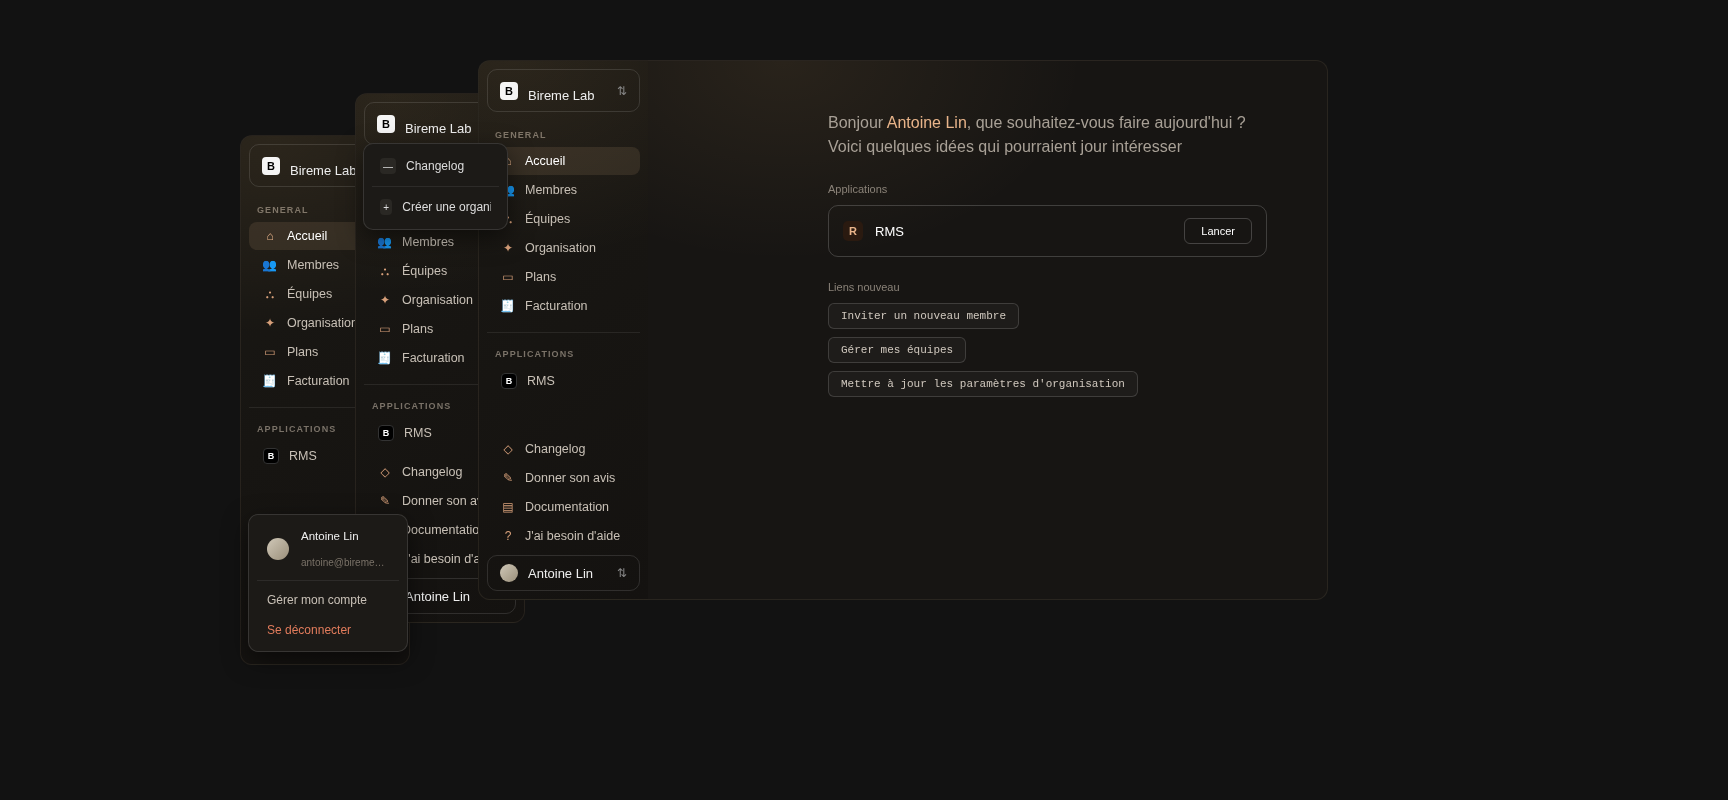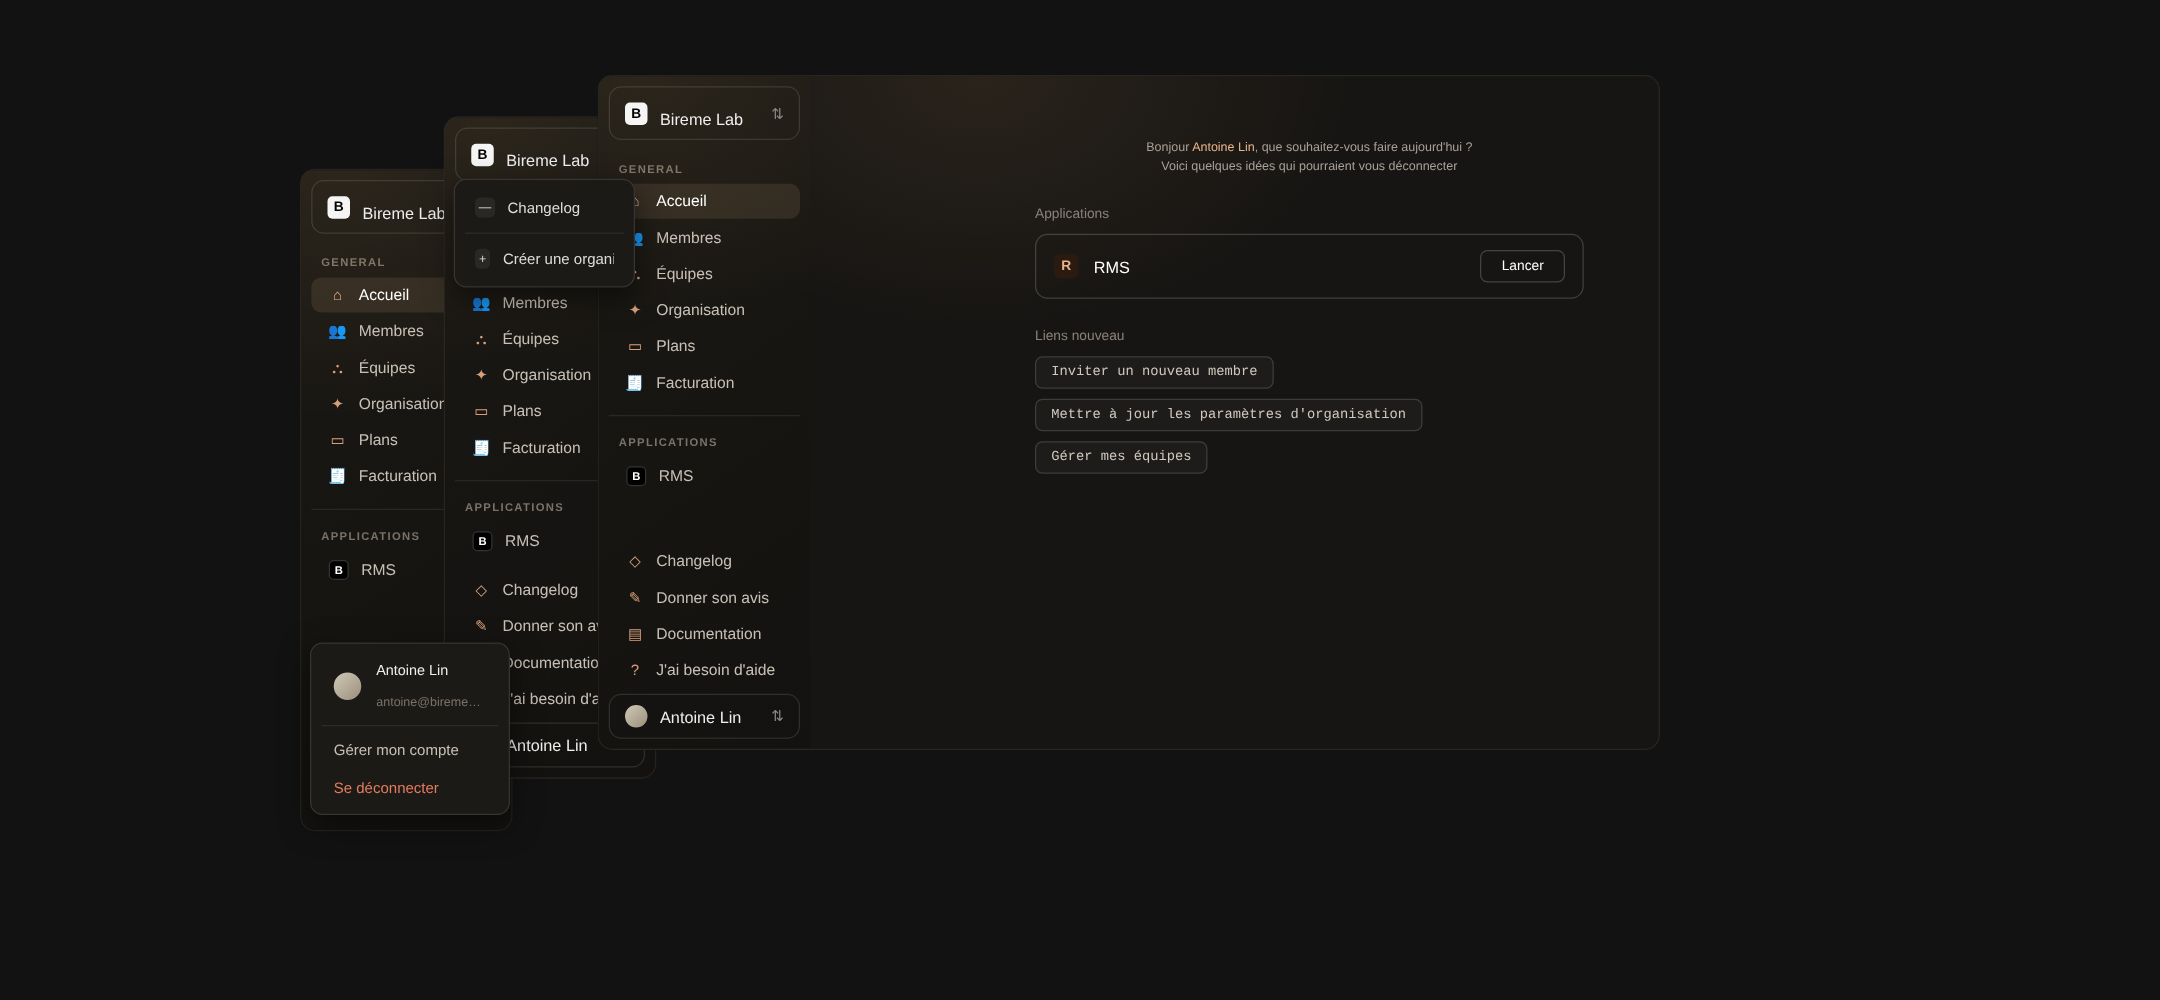--- a/index.html
+++ b/index.html
@@ -39,21 +39,21 @@
 
 #p2 { left:355px; top:93px; width:170px; height:530px; z-index:2; }
 
 #p3 { left:478px; top:60px; width:170px; height:540px; z-index:3; }
 
 #p4 { left:648px; top:60px; width:680px; height:540px; z-index:3; background:#171513; border-left:none; border-top-left-radius:0; border-bottom-left-radius:0; }
 #p3 { border-top-right-radius:0; border-bottom-right-radius:0; border-right:none; }
 
 .main-inner { position:relative; padding:50px 60px 40px 180px; }
 .main-title { font-size:18px; font-weight:600; color:#fff; margin-bottom:14px; }
-.greeting { font-size:10px; color:#a8a096; line-height:1.5;text-align:center; }
+.greeting { font-size:16px; color:#a8a096; line-height:1.5; }
 .greeting .uname { color:#e8b48a; }
 .sub-label { font-size:11px; color:#8a8278; margin:24px 0 10px; }
 
 .app-card { border:1px solid rgba(255,255,255,.18); border-radius:10px; padding:12px 14px; display:flex; align-items:center; gap:12px; }
 .app-card .big-ic { width:20px; height:20px; border-radius:5px; background:#2a1a10; color:#e8b48a; font-size:11px; font-weight:700; display:flex; align-items:center; justify-content:center; }
 .app-card .app-name { font-size:13px; color:#fff; flex:1; }
 .launch-btn { border:1px solid rgba(255,255,255,.2); background:transparent; color:#fff; font-size:11px; padding:6px 16px; border-radius:6px; cursor:pointer; }
 
 .ql-btn { display:inline-block; border:1px solid rgba(255,255,255,.15); background:rgba(255,255,255,.03); color:#d0c8be; font-size:11px; padding:6px 12px; border-radius:6px; margin:0 0 8px 0; cursor:pointer;font-family:Liberation Mono, monospace; }
 
@@ -271,28 +271,28 @@
       <div class="user-name">Antoine Lin</div>
       <div class="chevrons">⇅</div>
     </div>
   </div>
 </div>
 
 <div class="panel" id="p4">
   <div class="main-inner">
     <div class="greeting">
       <span>Bonjour </span><span class="uname">Antoine Lin</span><span>, que souhaitez-vous faire aujourd'hui ?</span><br>
-      <span>Voici quelques idées qui pourraient vous déconnecter</span>
+      <span>Voici quelques idées qui pourraient jour intéresser</span>
     </div>
 
     <div class="sub-label">Applications</div>
     <div class="app-card">
       <div class="big-ic">R</div>
       <div class="app-name">RMS</div>
       <button class="launch-btn">Lancer</button>
     </div>
 
     <div class="sub-label">Liens nouveau</div>
     <div><span class="ql-btn">Inviter un nouveau membre</span></div>
+    <div><span class="ql-btn">Gérer mes équipes</span></div>
     <div><span class="ql-btn">Mettre à jour les paramètres d'organisation</span></div>
-    <div><span class="ql-btn">Gérer mes équipes</span></div>
   </div>
 </div>
 
 </body></html>

